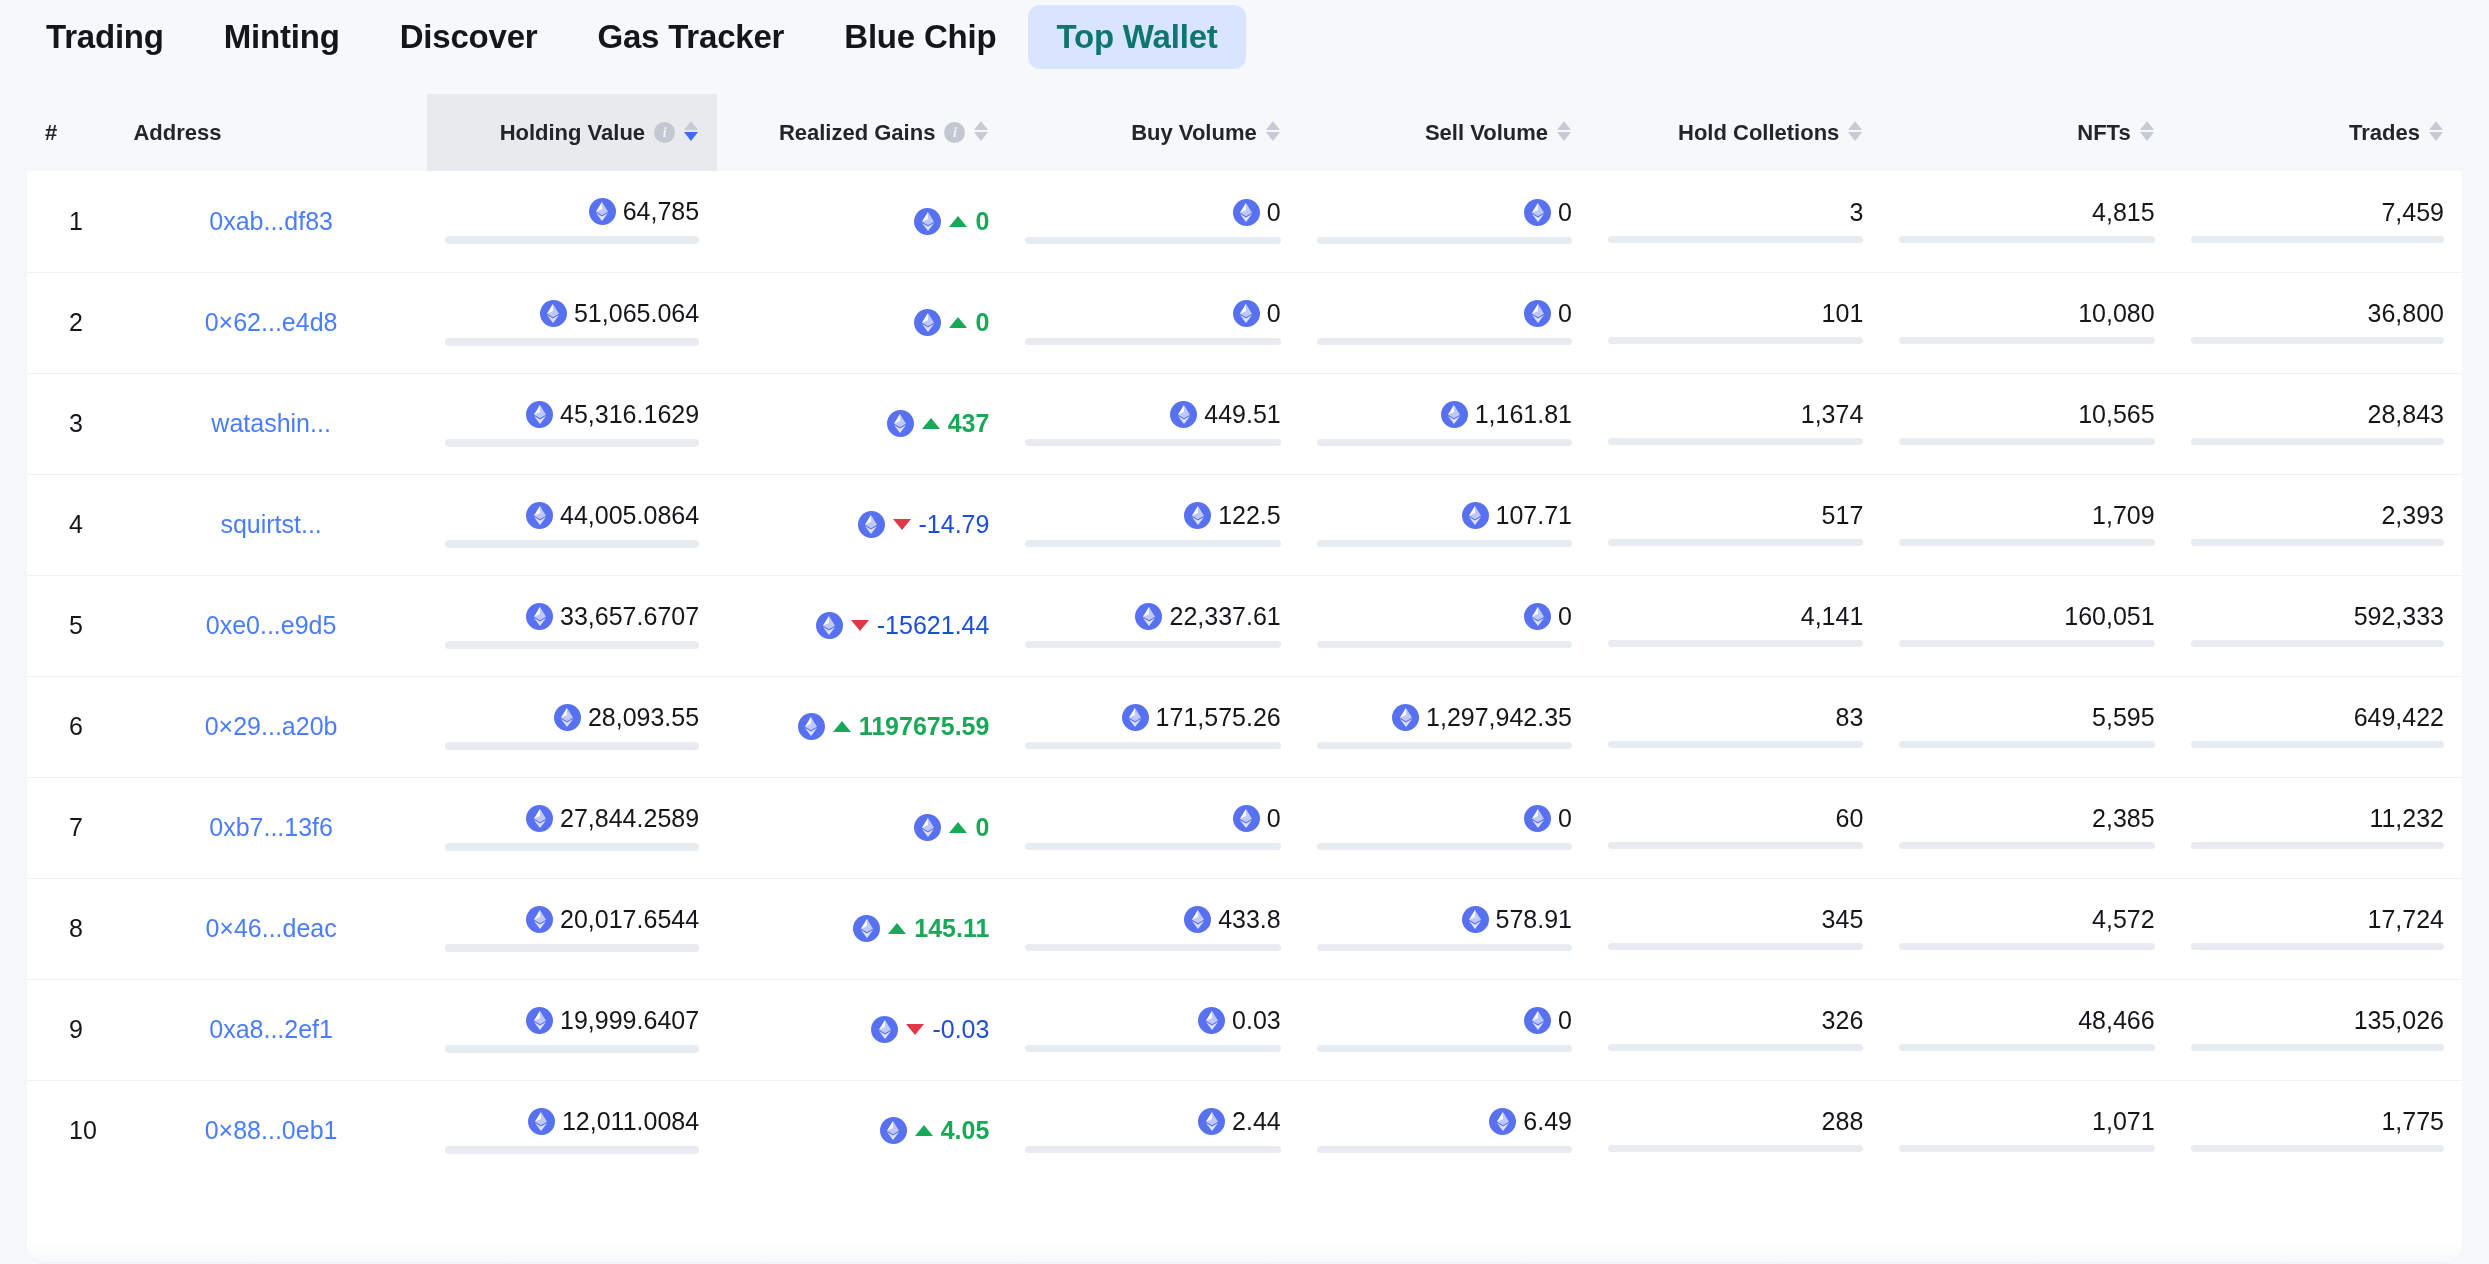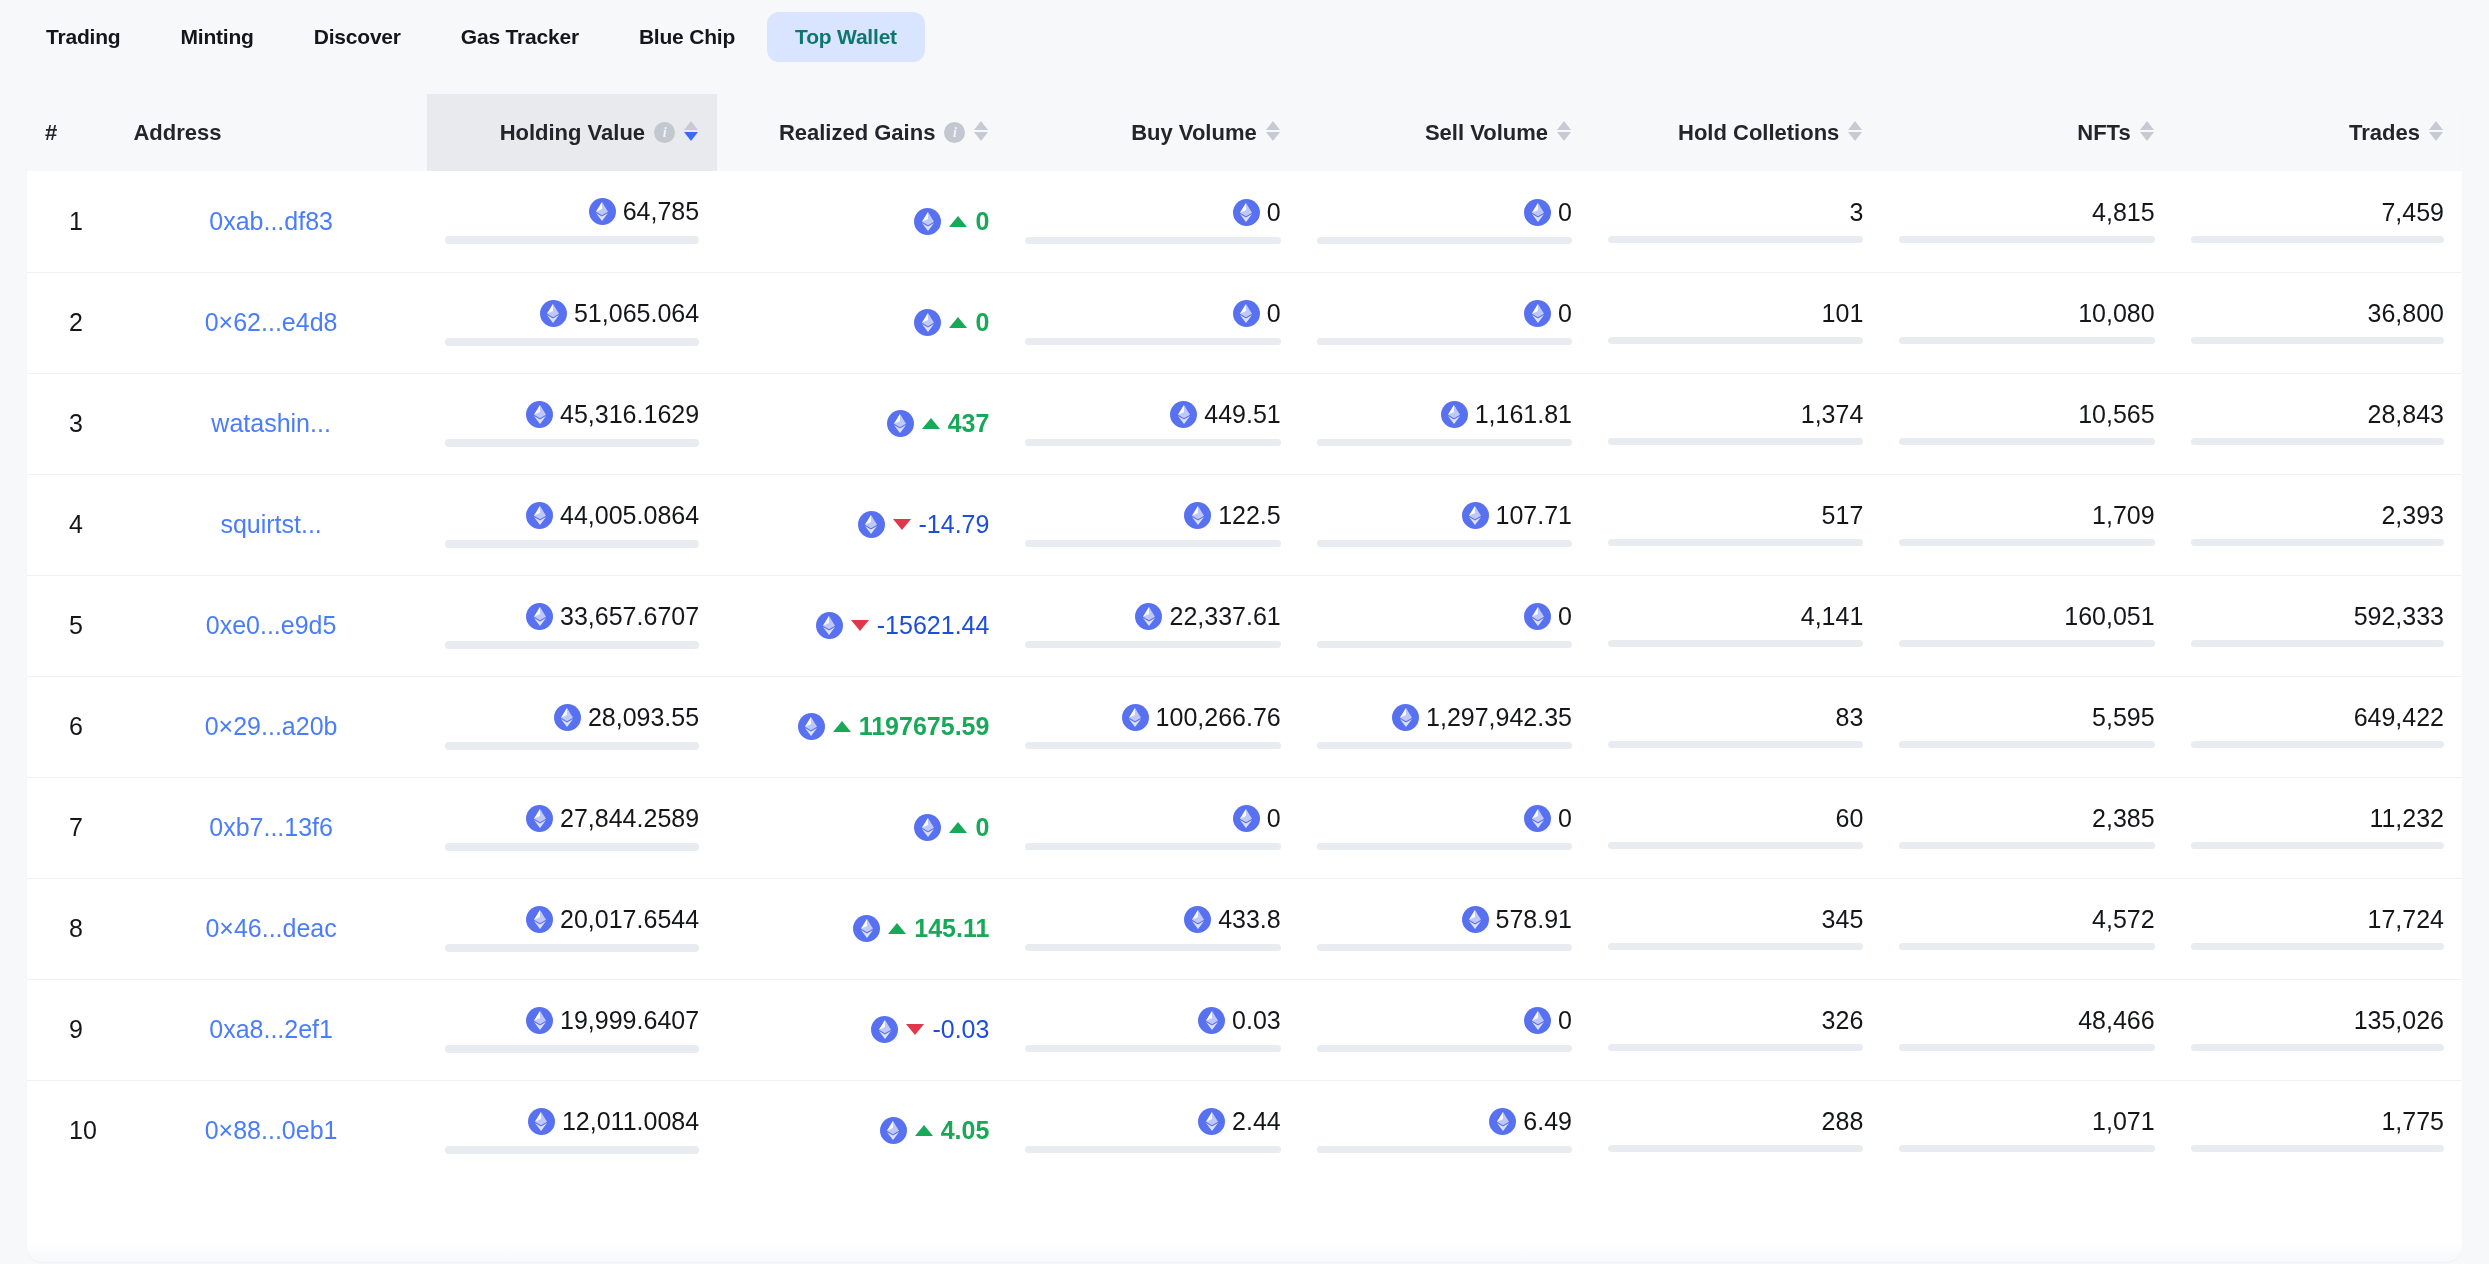--- a/index.html
+++ b/index.html
@@ -14,21 +14,21 @@
   
   .tabbar {
     height: 74px;
     display: flex;
     align-items: center;
     padding-left: 18px;
     gap: 4px;
     background: #f7f8fa;
   }
   .tab {
-    font-size: 21px;
+    font-size: 33px;
     font-weight: 700;
     color: #15161a;
     padding: 13px 28px;
     border-radius: 12px;
     letter-spacing: -0.2px;
     white-space: nowrap;
     cursor: pointer;
   }
   .tab.active {
     color: #0f766e;
@@ -745,21 +745,21 @@
           <td>
             <div class="metric">
               <span class="metric-val">
                 <span class="eth">
                   <svg width="12" height="19" viewBox="0 0 12 19">
                     <path d="M6 0 L0 9.7 L6 13.2 L12 9.7 Z" fill="#ffffff" opacity=".62"></path>
                     <path d="M6 0 L0 9.7 L6 7.1 Z" fill="#ffffff" opacity=".95"></path>
                     <path d="M6 14.4 L0 10.9 L6 19 L12 10.9 Z" fill="#ffffff" opacity=".8"></path>
                   </svg>
                 </span>
-                <span>100,266.76</span>
+                <span>171,575.26</span>
               </span>
               <span class="bar"><span class="bar-fill" style="width:100%"></span></span>
             </div>
           </td>
           <td>
             <div class="metric">
               <span class="metric-val">
                 <span class="eth">
                   <svg width="12" height="19" viewBox="0 0 12 19">
                     <path d="M6 0 L0 9.7 L6 13.2 L12 9.7 Z" fill="#ffffff" opacity=".62"></path>

